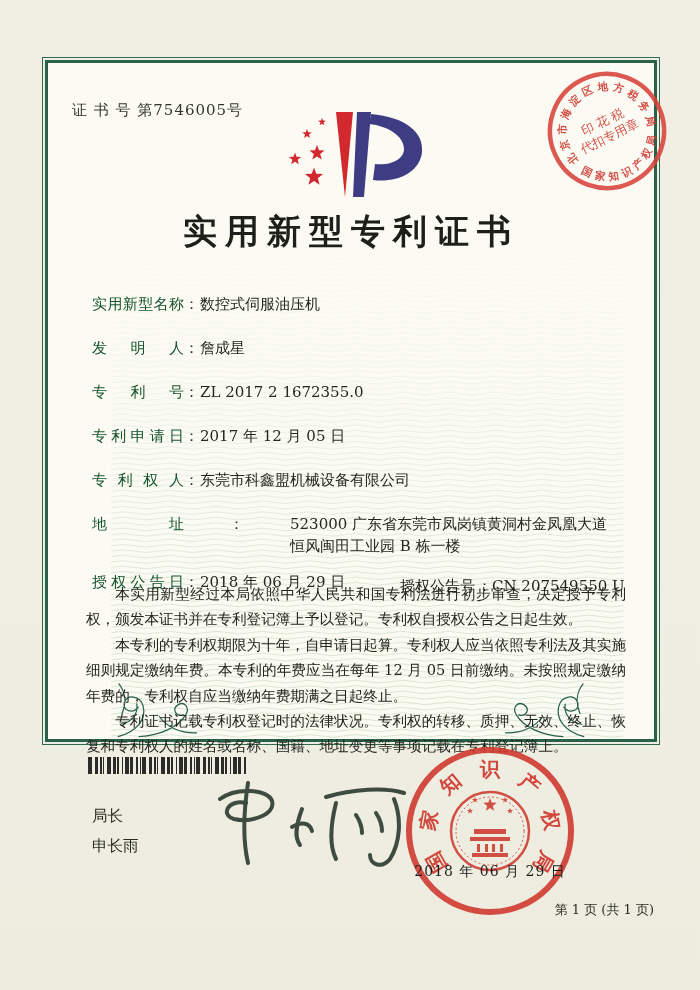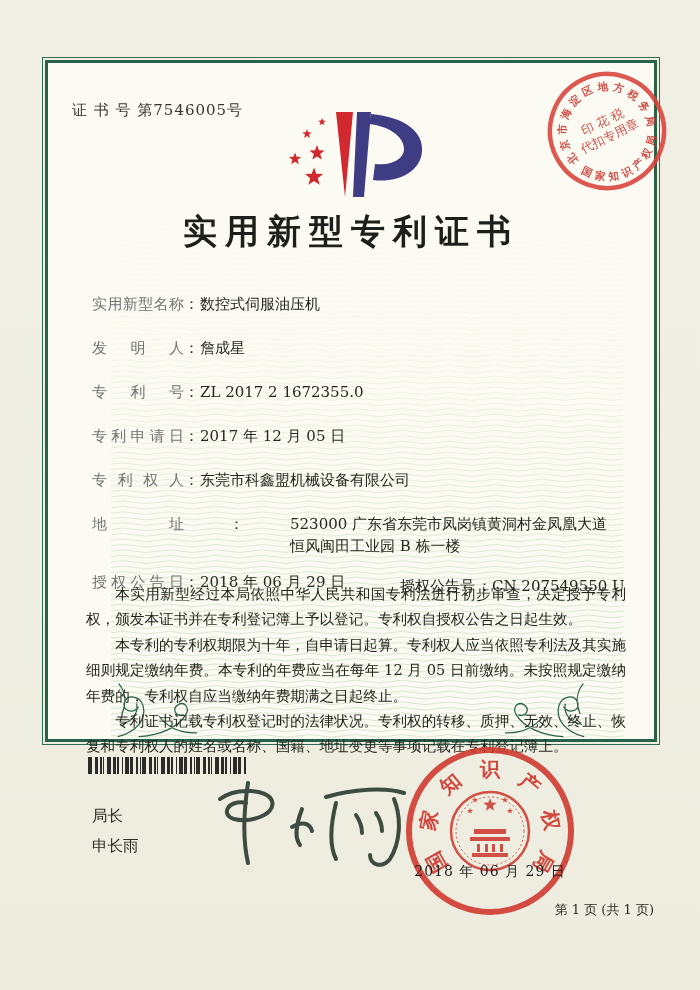--- a/index.html
+++ b/index.html
@@ -23,21 +23,21 @@
   .cert-no{position:absolute;left:24px;top:38px;font-size:15px;letter-spacing:1px;color:#33362e;}
   .logo{position:absolute;left:226px;top:46px;width:160px;height:92px;}
   .title{
     position:absolute;left:0;top:146px;width:100%;text-align:center;
     font-size:34px;font-weight:bold;letter-spacing:8px;color:#1d201a;
   }
   .fields{position:absolute;left:44px;top:230px;width:526px;font-size:15px;}
   .row{display:flex;line-height:22px;margin-bottom:22px;}
   .row.addr{margin-bottom:14px;gap:45px;}
   .row.dual{position:relative;margin-bottom:0;}
-  .lbl{flex:0 0 92px;text-align:justify;text-align-last:justify;color:#737373;}
+  .lbl{flex:0 0 92px;text-align:justify;text-align-last:justify;color:#14532d;}
   .colon{flex:0 0 16px;}
   .val{flex:1;color:#25281f;}
   .pair2{position:absolute;left:308px;top:4px;white-space:nowrap;display:flex;}
   .pair2 .lbl2{margin-right:2px;}
   .paras{
     position:absolute;left:38px;top:518px;width:540px;
     font-size:14.6px;line-height:1.74;text-align:justify;color:#23261d;
   }
   .paras p{margin:0;text-indent:2em;}
   .barcode{position:absolute;left:40px;top:694px;width:164px;height:17px;}

